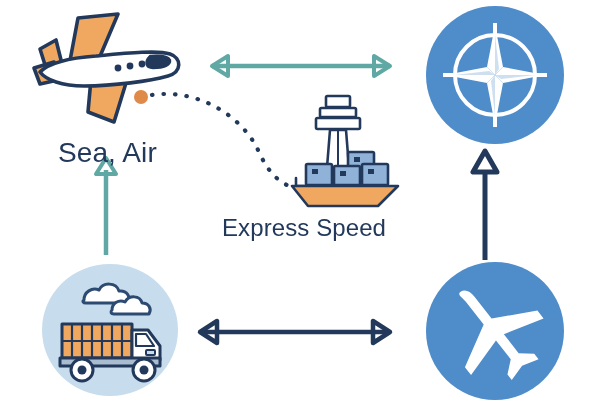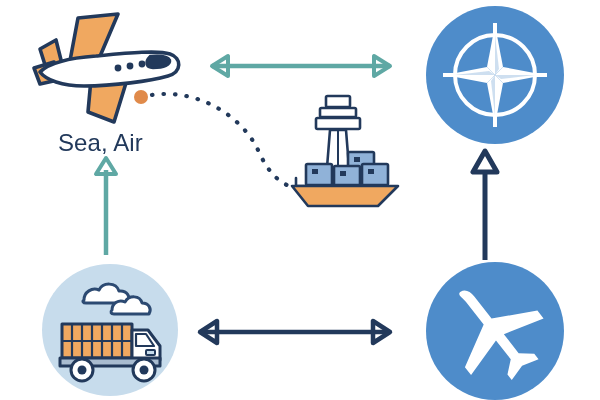--- a/index.html
+++ b/index.html
@@ -21,22 +21,22 @@
   .label {
     position: absolute;
     color: #22395B;
     font-family: "Liberation Sans", sans-serif;
     font-weight: 400;
     white-space: nowrap;
     letter-spacing: 0.1px;
   }
   #label-sea-air {
     left: 58px;
-    top: 129px;
-    font-size: 24px;
+    top: 137px;
+    font-size: 28px;
   }
   #label-express-speed {
     left: 222px;
     top: 214px;
     font-size: 24px;
   }
   svg { display: block; overflow: visible; }
 </style>
 </head>
 <body>
@@ -183,14 +183,15 @@
     <g fill="#FFFFFF" transform="rotate(-38 70 70)">
       <path d="M 67 18 C 72 18, 75 23, 75 30 L 75 58 L 116 80 L 116 90
                L 75 78 L 75 102 L 87 112 L 87 119 L 70 114 L 53 119 L 53 112
                L 65 102 L 65 78 L 24 90 L 24 80 L 65 58 L 65 30
                C 65 23, 62 18, 67 18 Z"></path>
     </g>
   </svg>
 
   <div class="label" id="label-sea-air">Sea, Air</div>
 
+  <div class="label" id="label-express-speed">Express Speed</div>
 
 </div>
 
 </body></html>

